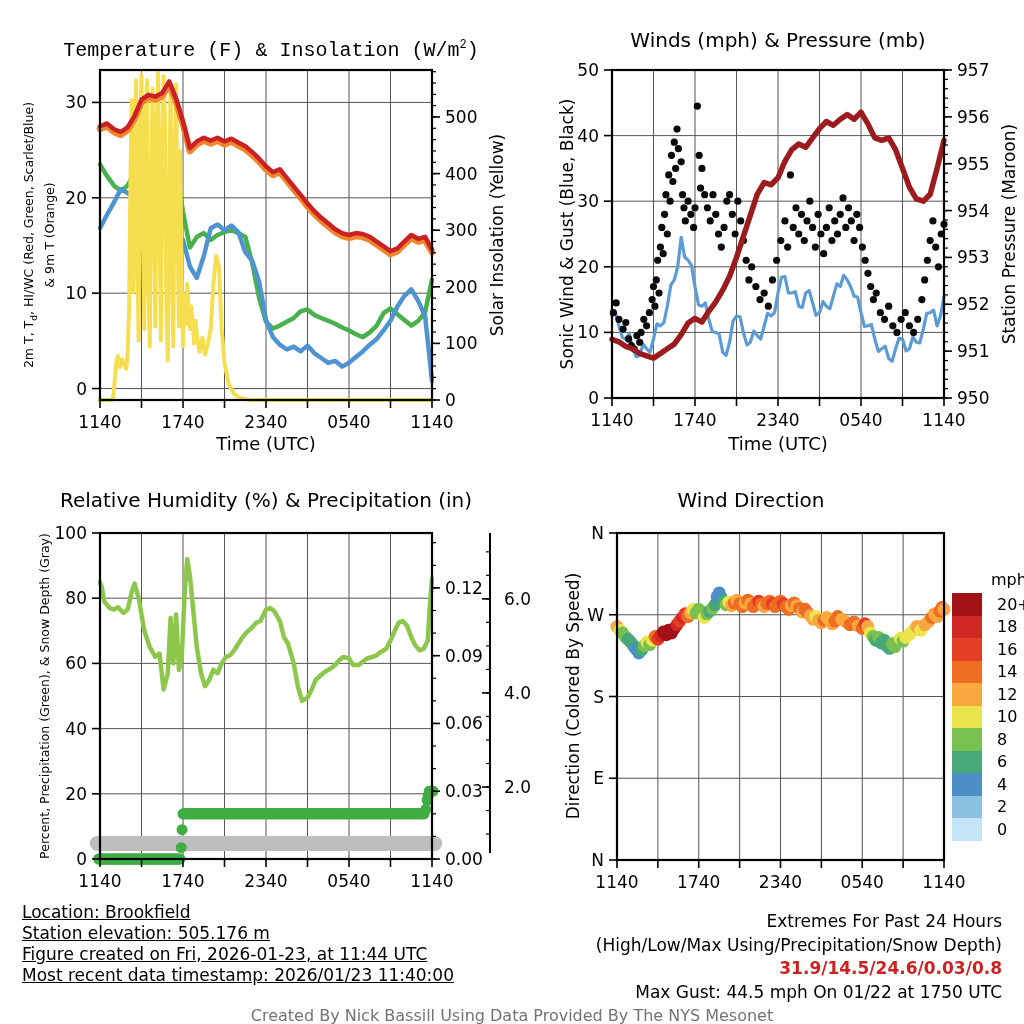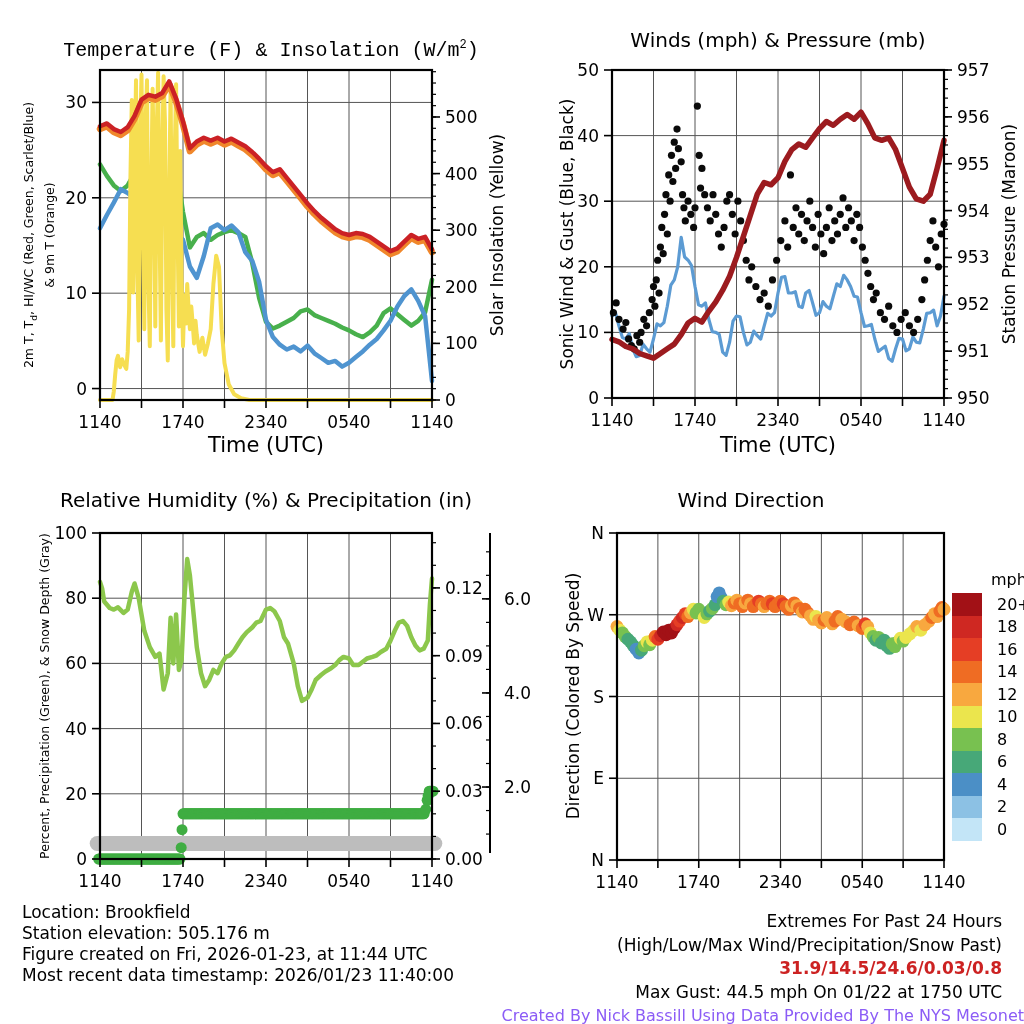--- a/index.html
+++ b/index.html
@@ -6,25 +6,25 @@
   #canvas{position:relative;width:1024px;height:1024px;background:#fff;
           font-family:"DejaVu Sans","Liberation Sans",sans-serif;color:#000;overflow:hidden;}
   #fig{position:absolute;left:0;top:0;}
   .abs{position:absolute;}
   .title{font-size:20px;text-align:center;white-space:nowrap;}
   .sup{font-size:12px;vertical-align:super;}
   .sub{font-size:9px;vertical-align:sub;}
   .rot{transform:translate(-50%,-50%) rotate(-90deg);white-space:nowrap;text-align:center;}
   .axlab{font-size:17px;}
   .axlab-sm{font-size:12.5px;line-height:15px;}
-  .xtitle{font-size:21px;text-align:center;white-space:nowrap;}
+  .xtitle{font-size:18px;text-align:center;white-space:nowrap;}
   .footer{font-size:17px;line-height:21px;white-space:nowrap;}
   .footer-r{font-size:17px;line-height:23.5px;text-align:right;white-space:nowrap;}
   .red-bold{font-weight:bold;}
-  .credit{font-size:16px;color:#8b5cf6;text-align:right;width:1024px;}
+  .credit{font-size:16px;color:#737373;text-align:center;width:1024px;}
   #cbar{display:flex;flex-direction:column;}
   .cbrow{display:flex;align-items:center;height:22.5px;}
   .cbcell{width:30px;height:22.5px;}
   .cblab{font-size:16px;margin-left:15px;}
   #cbtitle{font-size:16px;margin-left:39px;margin-bottom:4px;}
 </style>
 </head>
 <body>
 
 <div id="canvas">
@@ -979,26 +979,26 @@
           <div class="cbcell" style="background: rgb(140, 193, 228);"></div>
           <span class="cblab">2</span>
         </div>
         <div class="cbrow">
           <div class="cbcell" style="background: rgb(195, 229, 247);"></div>
           <span class="cblab">0</span>
         </div>
       </div>
   </div>
 
-  <div class="abs footer" style="left:22px;top:902px;">
+  <div class="abs footer" style="left:22px;top:902px;text-decoration:underline;">
     <div>Location: Brookfield</div>
     <div>Station elevation: 505.176 m</div>
     <div>Figure created on Fri, 2026-01-23, at 11:44 UTC</div>
     <div>Most recent data timestamp: 2026/01/23 11:40:00</div>
   </div>
   <div class="abs footer-r" style="right:22px;top:910px;">
     <div>Extremes For Past 24 Hours</div>
-    <div>(High/Low/Max Wind/Precipitation/Snow Past)</div>
+    <div>(High/Low/Max Using/Precipitation/Snow Depth)</div>
     <div id="extremes-values" class="red-bold" style="color: rgb(204, 34, 34);">31.9/14.5/24.6/0.03/0.8</div>
     <div>Max Gust: 44.5 mph On 01/22 at 1750 UTC</div>
   </div>
   <div class="abs credit" style="left:0;top:1006px;">Created By Nick Bassill Using Data Provided By The NYS Mesonet</div>
 </div>
 
 </body></html>

